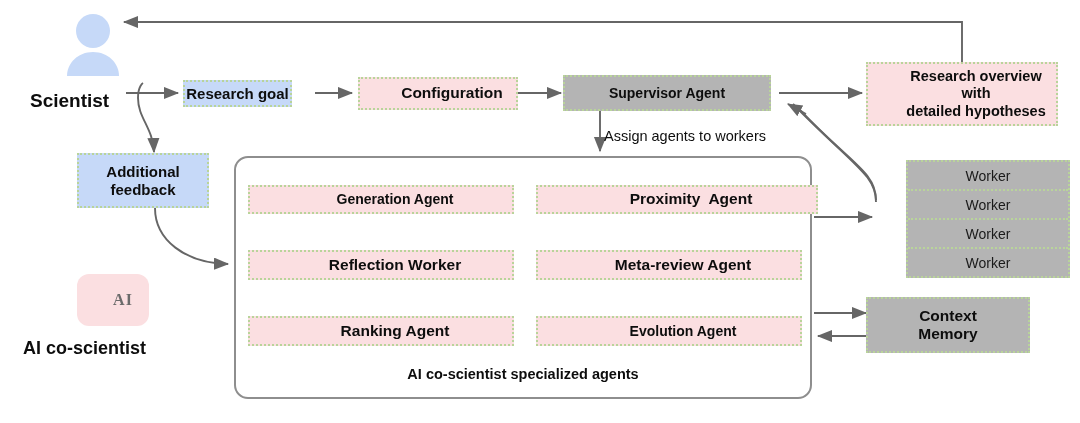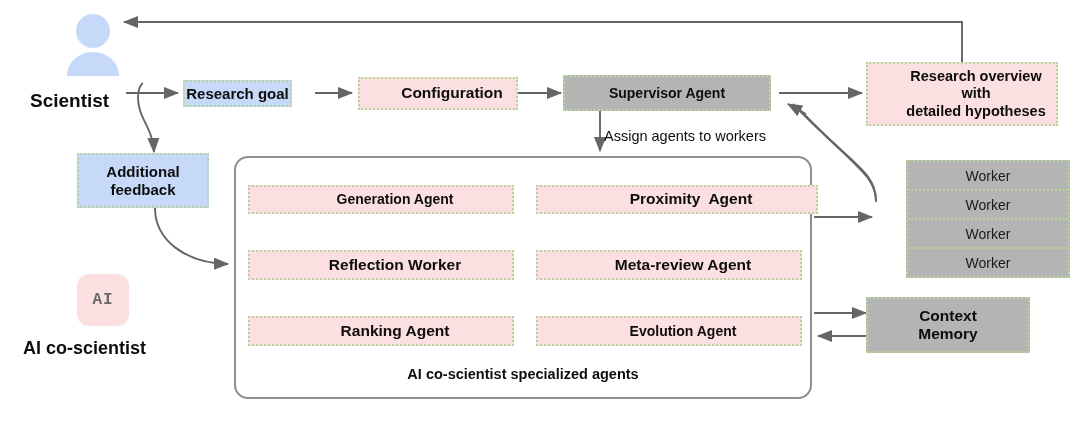--- a/index.html
+++ b/index.html
@@ -107,26 +107,27 @@
     position: absolute;
     left: 77px;
     top: 274px;
     width: 52px;
     height: 52px;
     background: #fbdfe1;
     border-radius: 12px;
     display: flex;
     align-items: center;
     justify-content: center;
-    font-family: Liberation Mono, monospace;
+    font-family: Liberation Serif, serif;
     font-size: 16px;
     font-weight: bold;
     color: #6b6b6b;
     letter-spacing: 1px;
     z-index: 3;
+    padding-left: 20px;
   }
   #ai-caption {
     left: 23px; top: 338px;
     font-size: 18px; font-weight: bold;
   }
   #assign-label {
     left: 604px; top: 128px;
     font-size: 14.5px; font-weight: normal;
   }
 </style>

